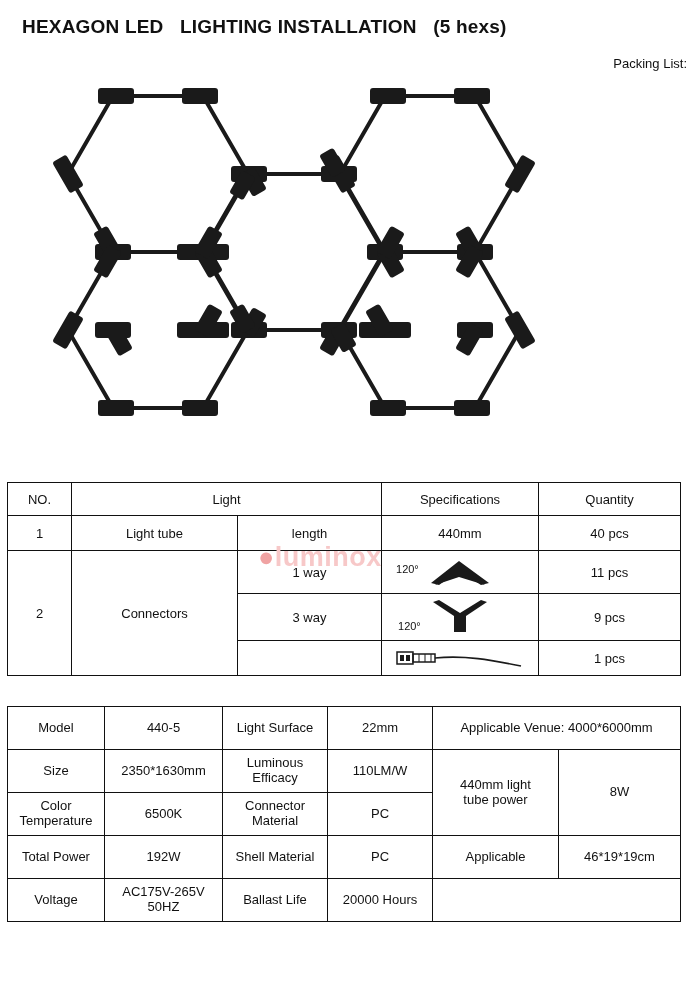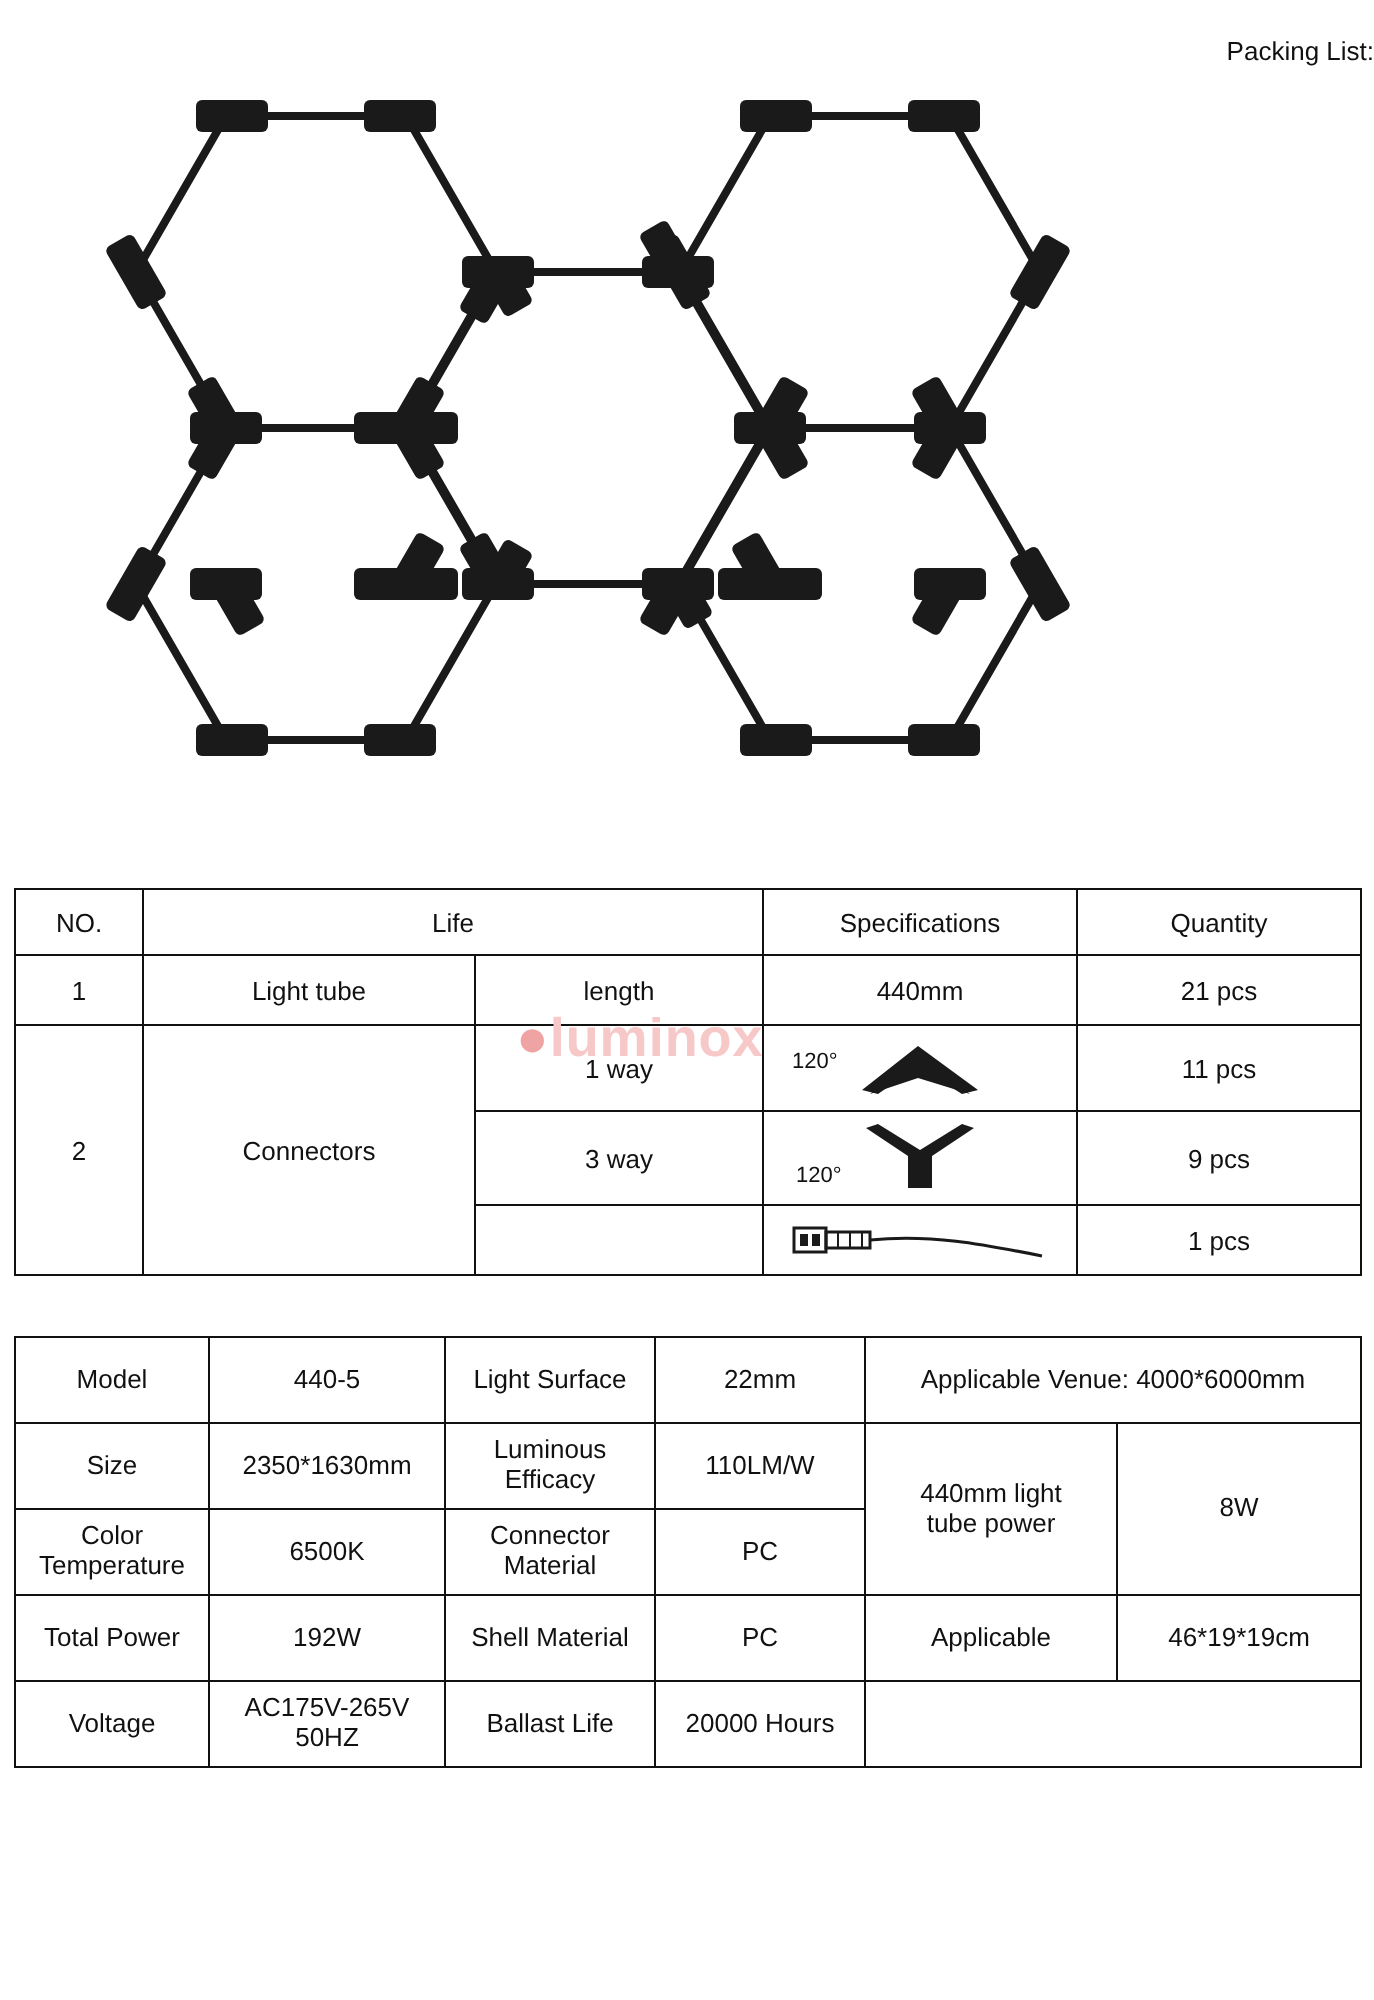--- a/index.html
+++ b/index.html
@@ -103,20 +103,21 @@
     line-height: 1.15;
   }
 
   svg { display: block; }
 </style>
 </head>
 <body>
 
 <div class="page">
 
+  <div class="title">HEXAGON LED   LIGHTING INSTALLATION   (5 hexs)</div>
   <div class="packing-label">Packing List:</div>
 
   <div class="diagram">
     <svg width="687" height="400" viewBox="0 0 687 400">
       <g stroke="#1a1a1a" stroke-width="4" fill="none" stroke-linecap="butt">
 
         <polygon points="113,25 203,25 248,103 203,181 113,181 68,103"></polygon>
 
         <polygon points="385,25 475,25 520,103 475,181 385,181 340,103"></polygon>
 
@@ -262,31 +263,31 @@
     <colgroup>
       <col style="width:64px">
       <col style="width:166px">
       <col style="width:144px">
       <col style="width:157px">
       <col style="width:142px">
     </colgroup>
     <tbody>
       <tr class="hdr">
         <td>NO.</td>
-        <td colspan="2">Life</td>
+        <td colspan="2">Light</td>
         <td>Specifications</td>
         <td>Quantity</td>
       </tr>
 
       <tr>
         <td>1</td>
         <td>Light tube</td>
         <td>length</td>
         <td>440mm</td>
-        <td>21 pcs</td>
+        <td>40 pcs</td>
       </tr>
 
       <tr>
         <td rowspan="3">2</td>
         <td rowspan="3">Connectors</td>
         <td>1 way</td>
         <td class="cell-conn">
           <span class="deg deg-2way">120°</span>
           <svg width="70" height="30" viewBox="0 0 70 30" style="margin:0 auto">
             <path d="M6 26 L34 4 L64 26 L56 28 L34 14 L14 28 Z" fill="#1a1a1a"></path>

